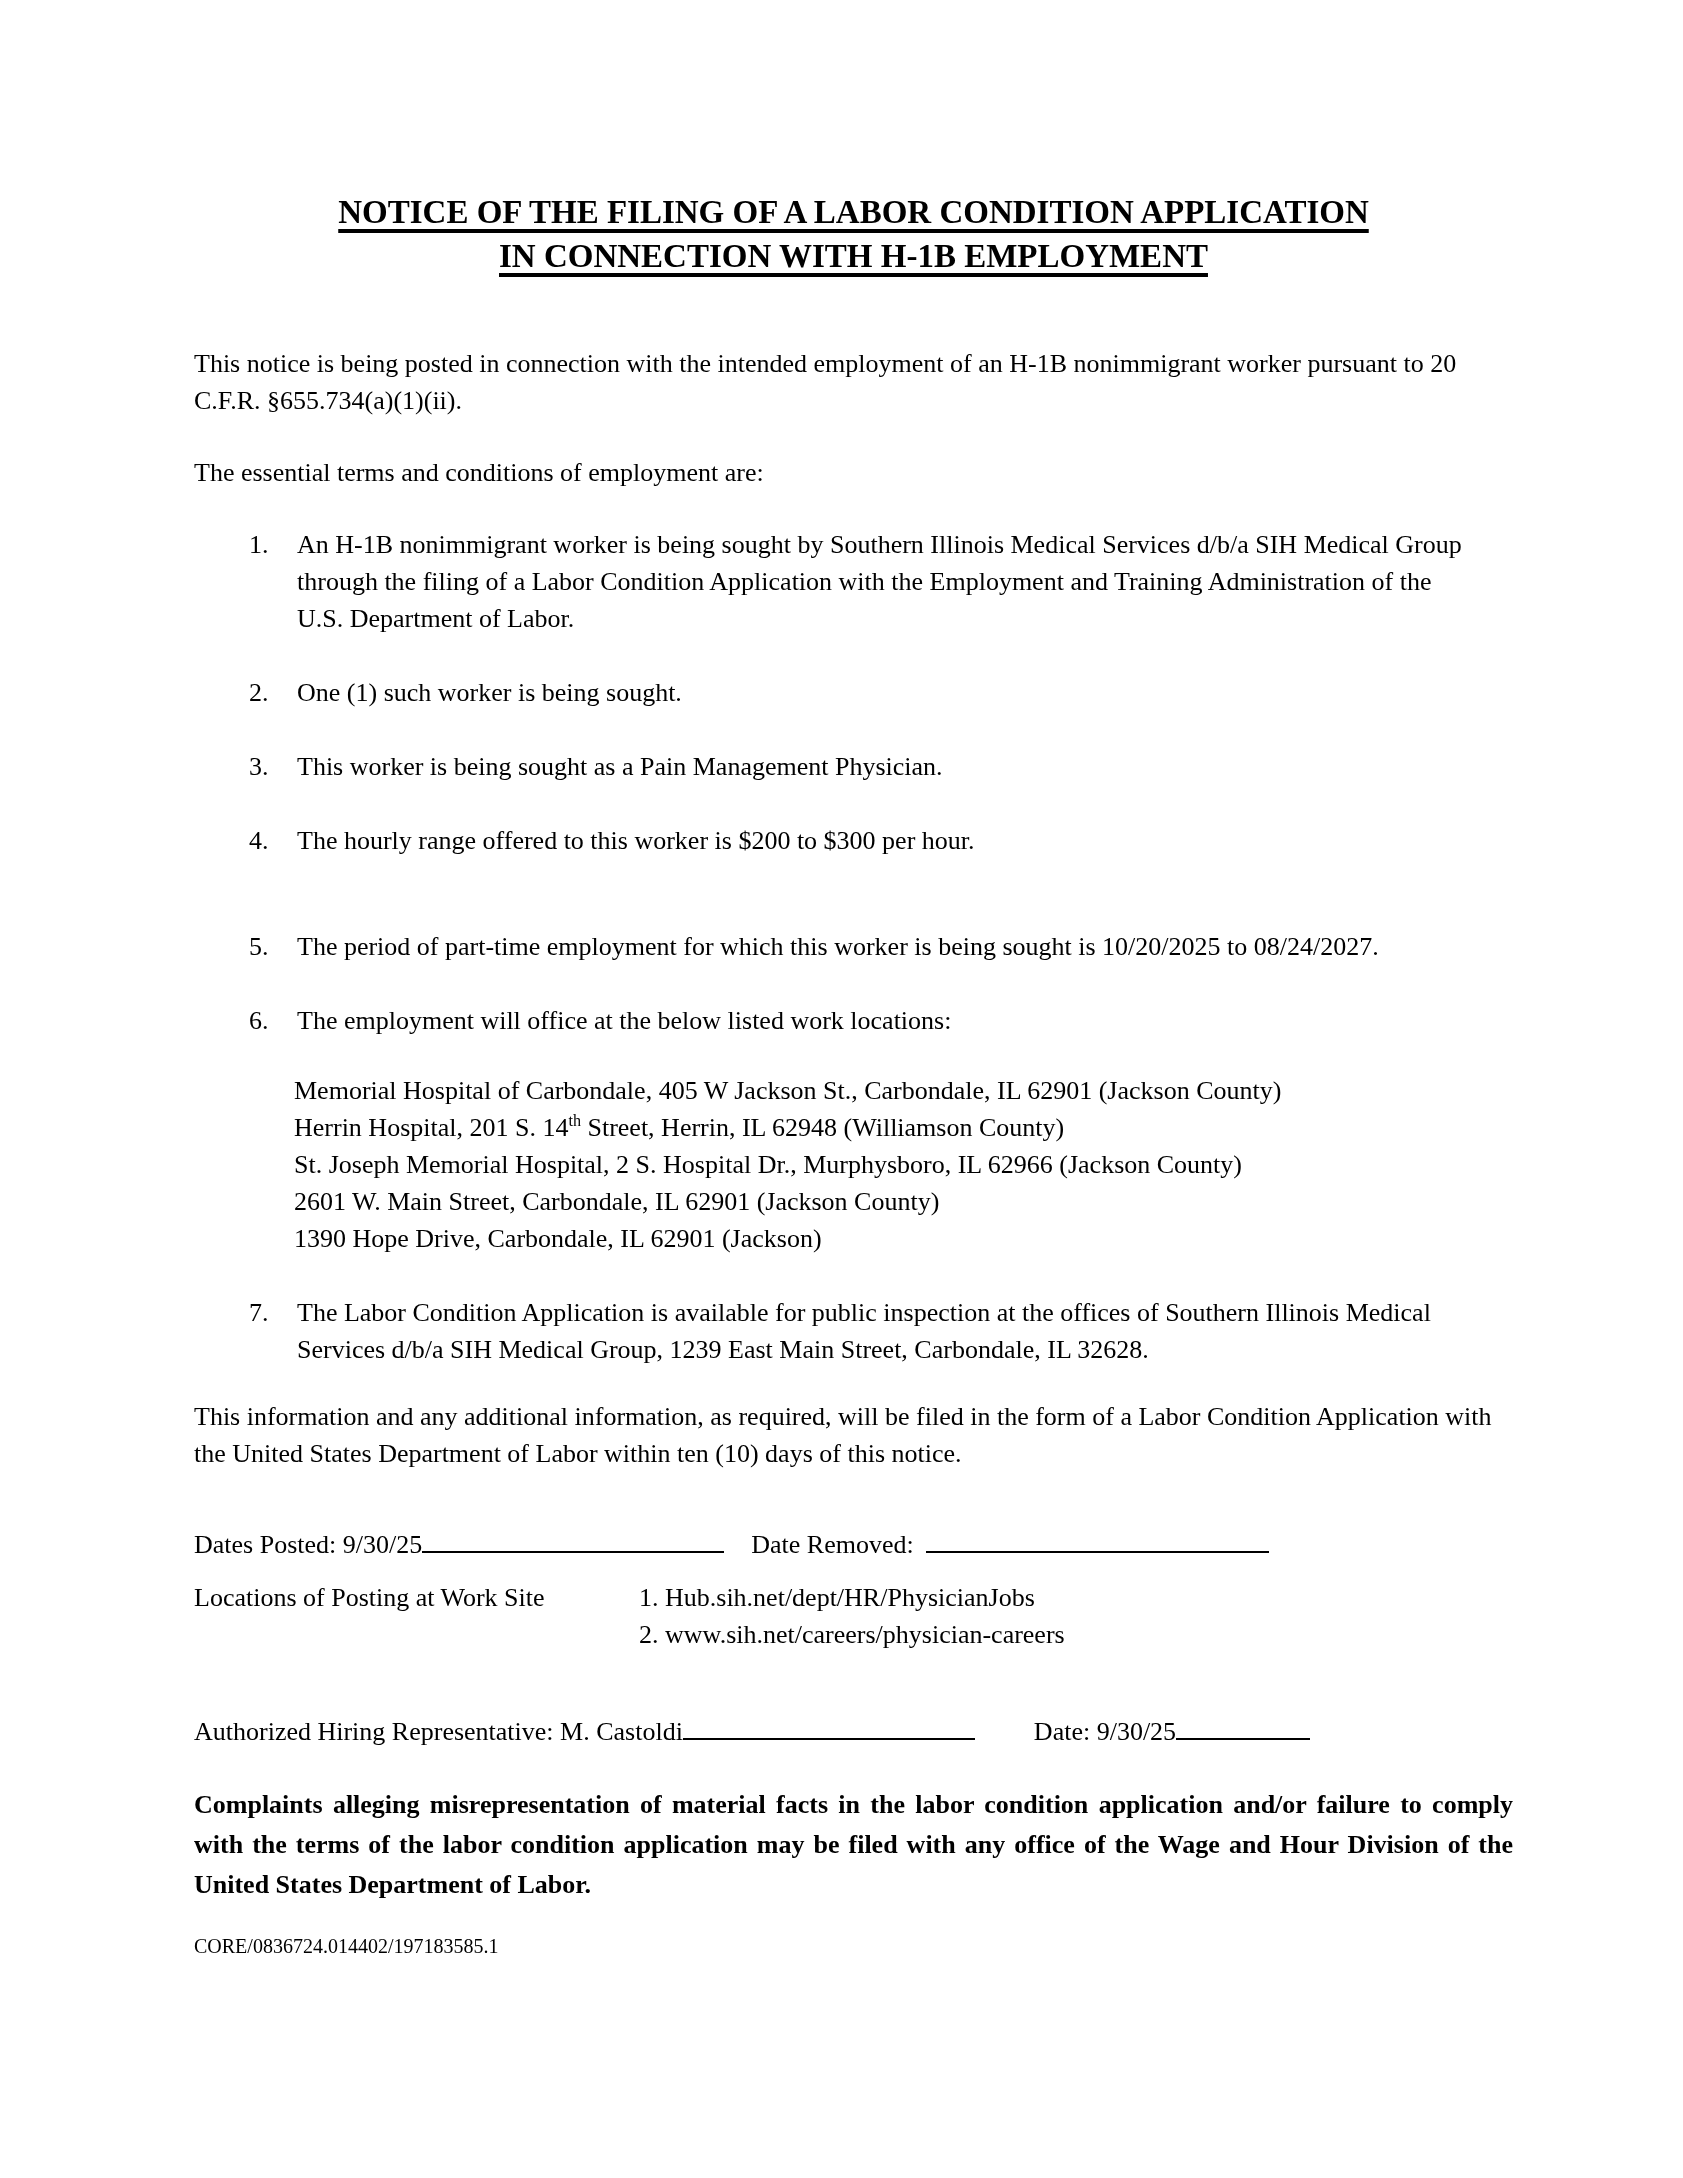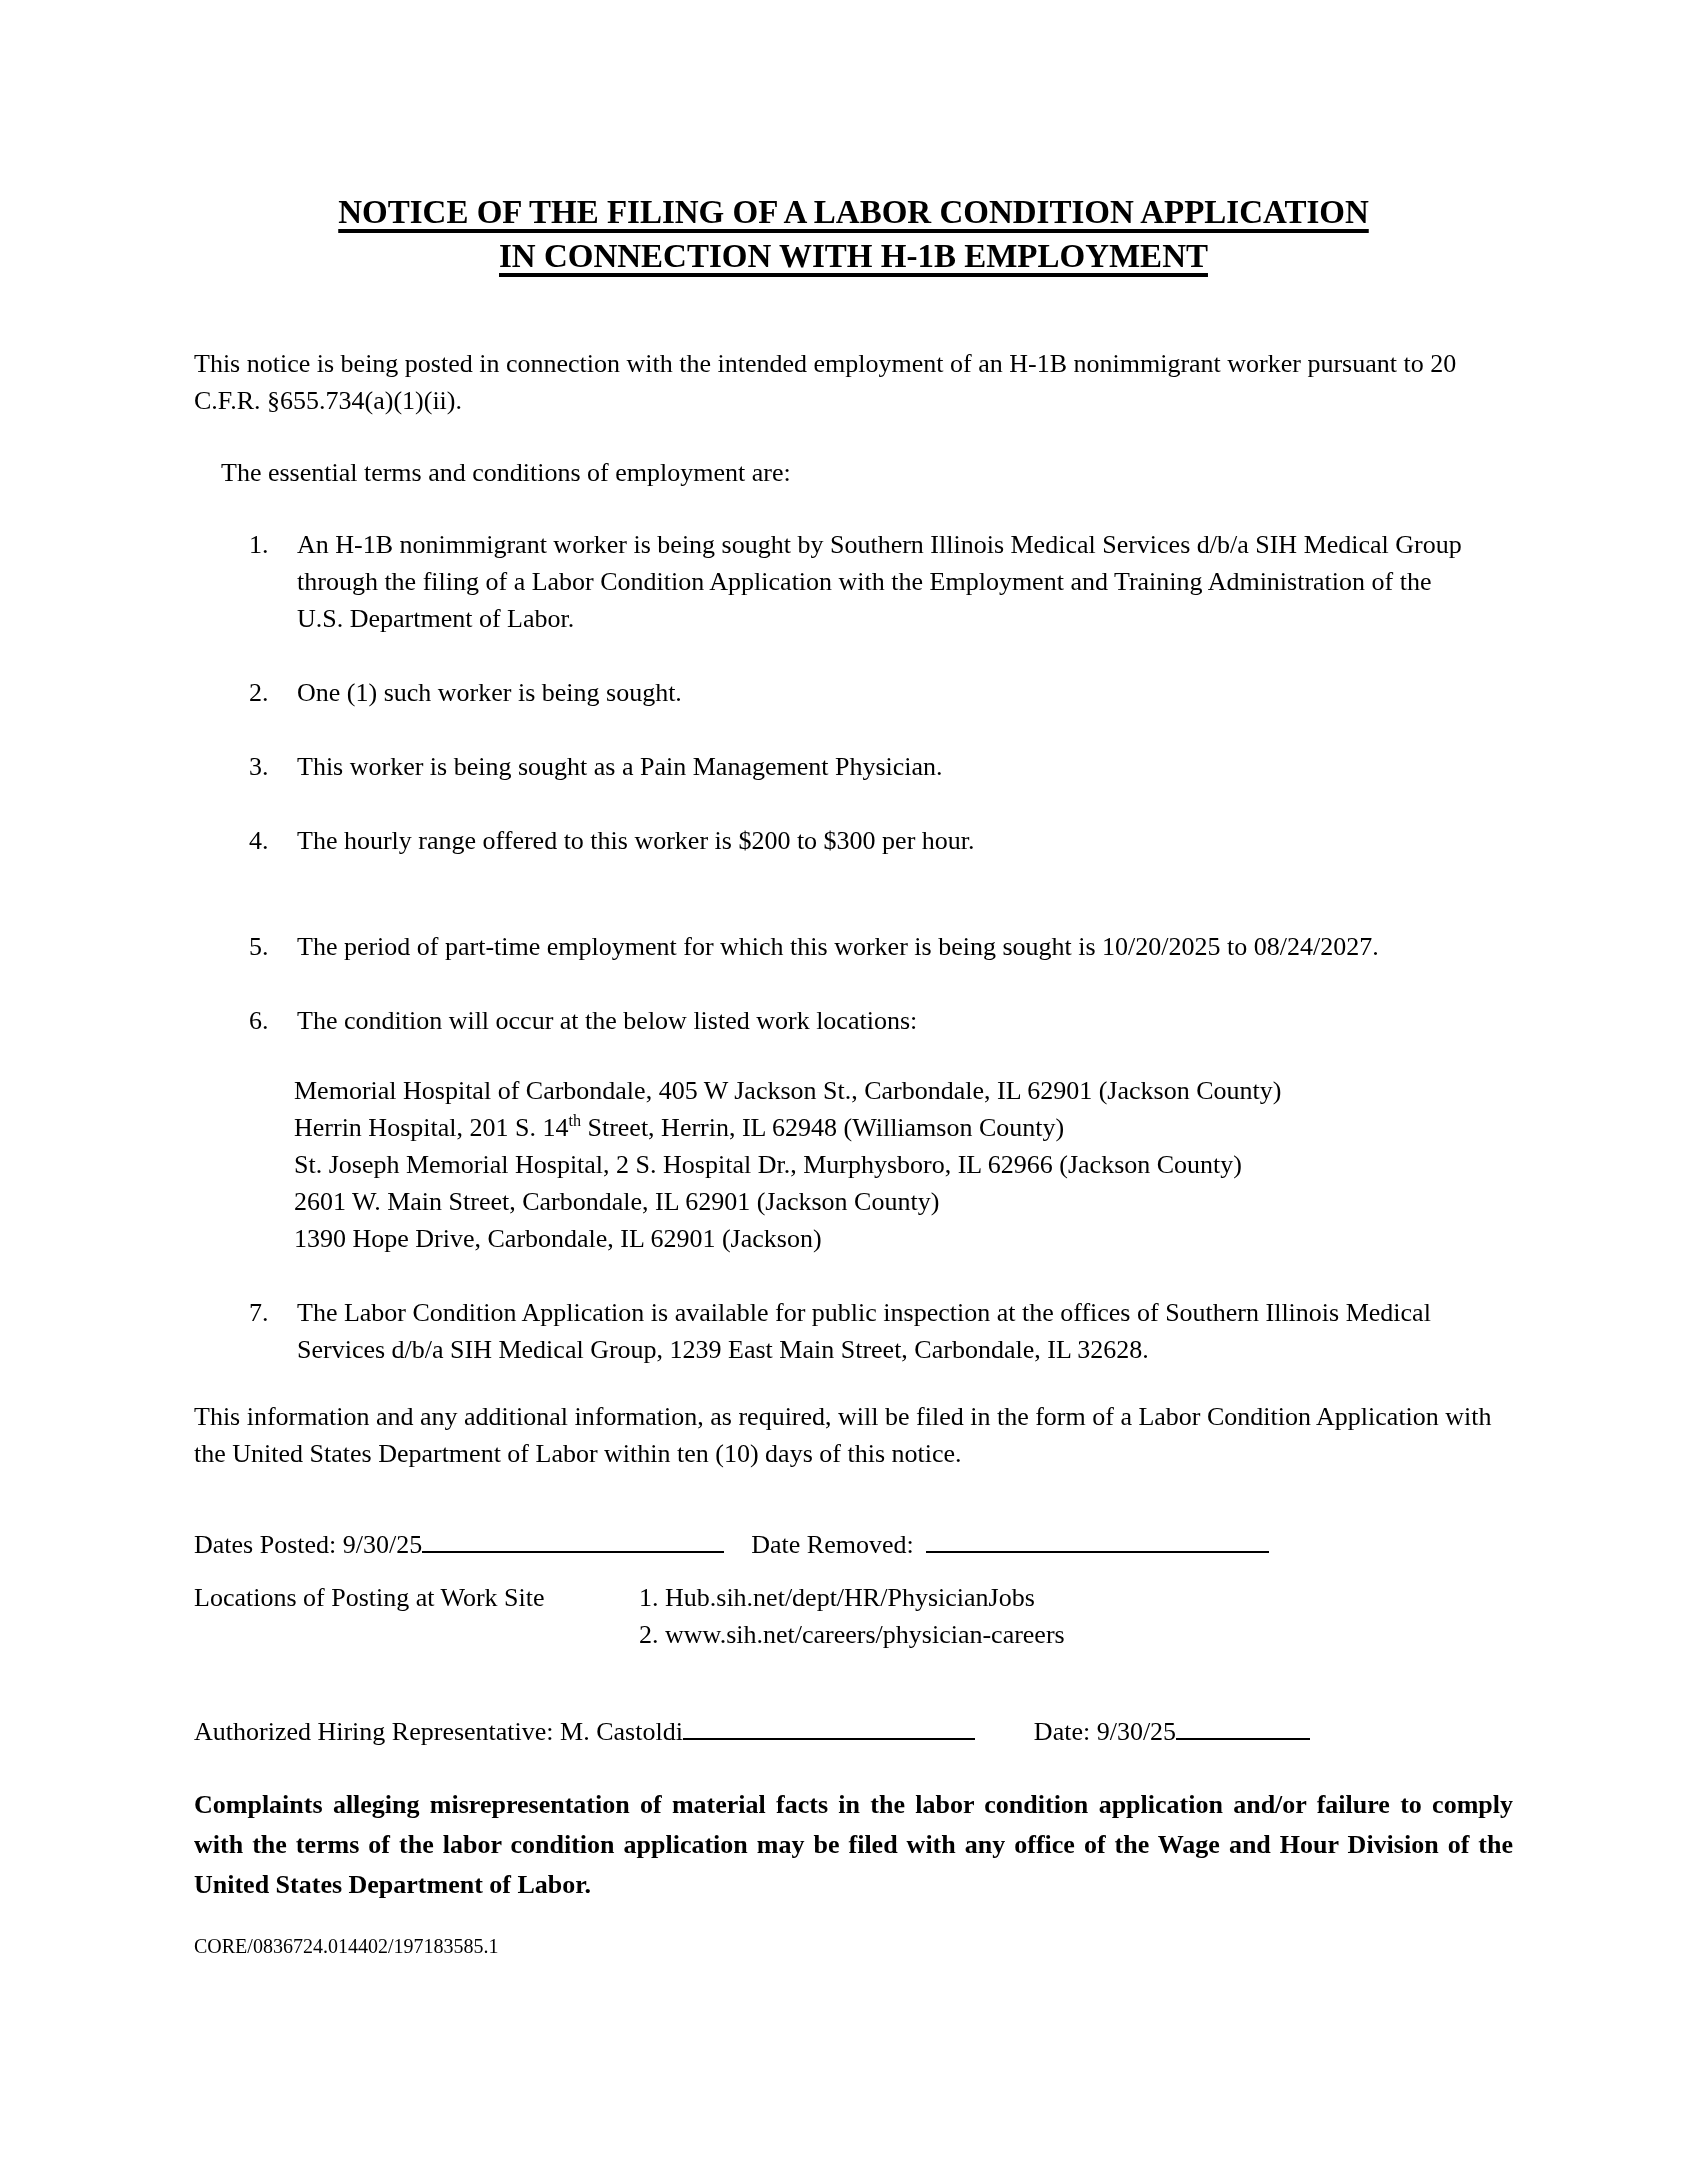--- a/index.html
+++ b/index.html
@@ -29,21 +29,21 @@
     font-weight: bold;
     font-size: 33px;
     line-height: 44px;
   }
   .doc-title .tline {
     text-decoration: underline;
     text-decoration-thickness: 4px;
     text-underline-offset: 6px;
   }
   .intro-para { margin-top: 67px; }
-  .terms-line { margin-top: 35px; margin-left: 27px; }
+  .terms-line { margin-top: 35px; }
   .num-list { margin-top: 35px; }
   .list-item {
     position: relative;
     padding-left: 103px;
     padding-right: 48px;
     margin-top: 37px;
   }
   .list-item.first { margin-top: 0; }
   .list-item.extra-gap { margin-top: 69px; }
   .item-num {
@@ -136,21 +136,21 @@
         <span>The hourly range offered to this worker is $200 to $300 per hour.</span>
       </div>
 
       <div class="list-item extra-gap">
         <span class="item-num">5.</span>
         <span>The period of part-time employment for which this worker is being sought is 10/20/2025 to 08/24/2027.</span>
       </div>
 
       <div class="list-item">
         <span class="item-num">6.</span>
-        <span>The condition will occur at the below listed work locations:</span>
+        <span>The employment will office at the below listed work locations:</span>
       </div>
 
       <div class="locations">
         <div><span>Memorial Hospital of Carbondale, 405 W Jackson St., Carbondale, IL 62901 (Jackson County)</span><sup class="ord"></sup><span></span></div>
         <div><span>Herrin Hospital, 201 S. 14</span><sup class="ord">th</sup><span> Street, Herrin, IL 62948 (Williamson County)</span></div>
         <div><span>St. Joseph Memorial Hospital, 2 S. Hospital Dr., Murphysboro, IL 62966 (Jackson County)</span><sup class="ord"></sup><span></span></div>
         <div><span>2601 W. Main Street, Carbondale, IL 62901 (Jackson County)</span><sup class="ord"></sup><span></span></div>
         <div><span>1390 Hope Drive, Carbondale, IL 62901 (Jackson)</span><sup class="ord"></sup><span></span></div>
       </div>
 

